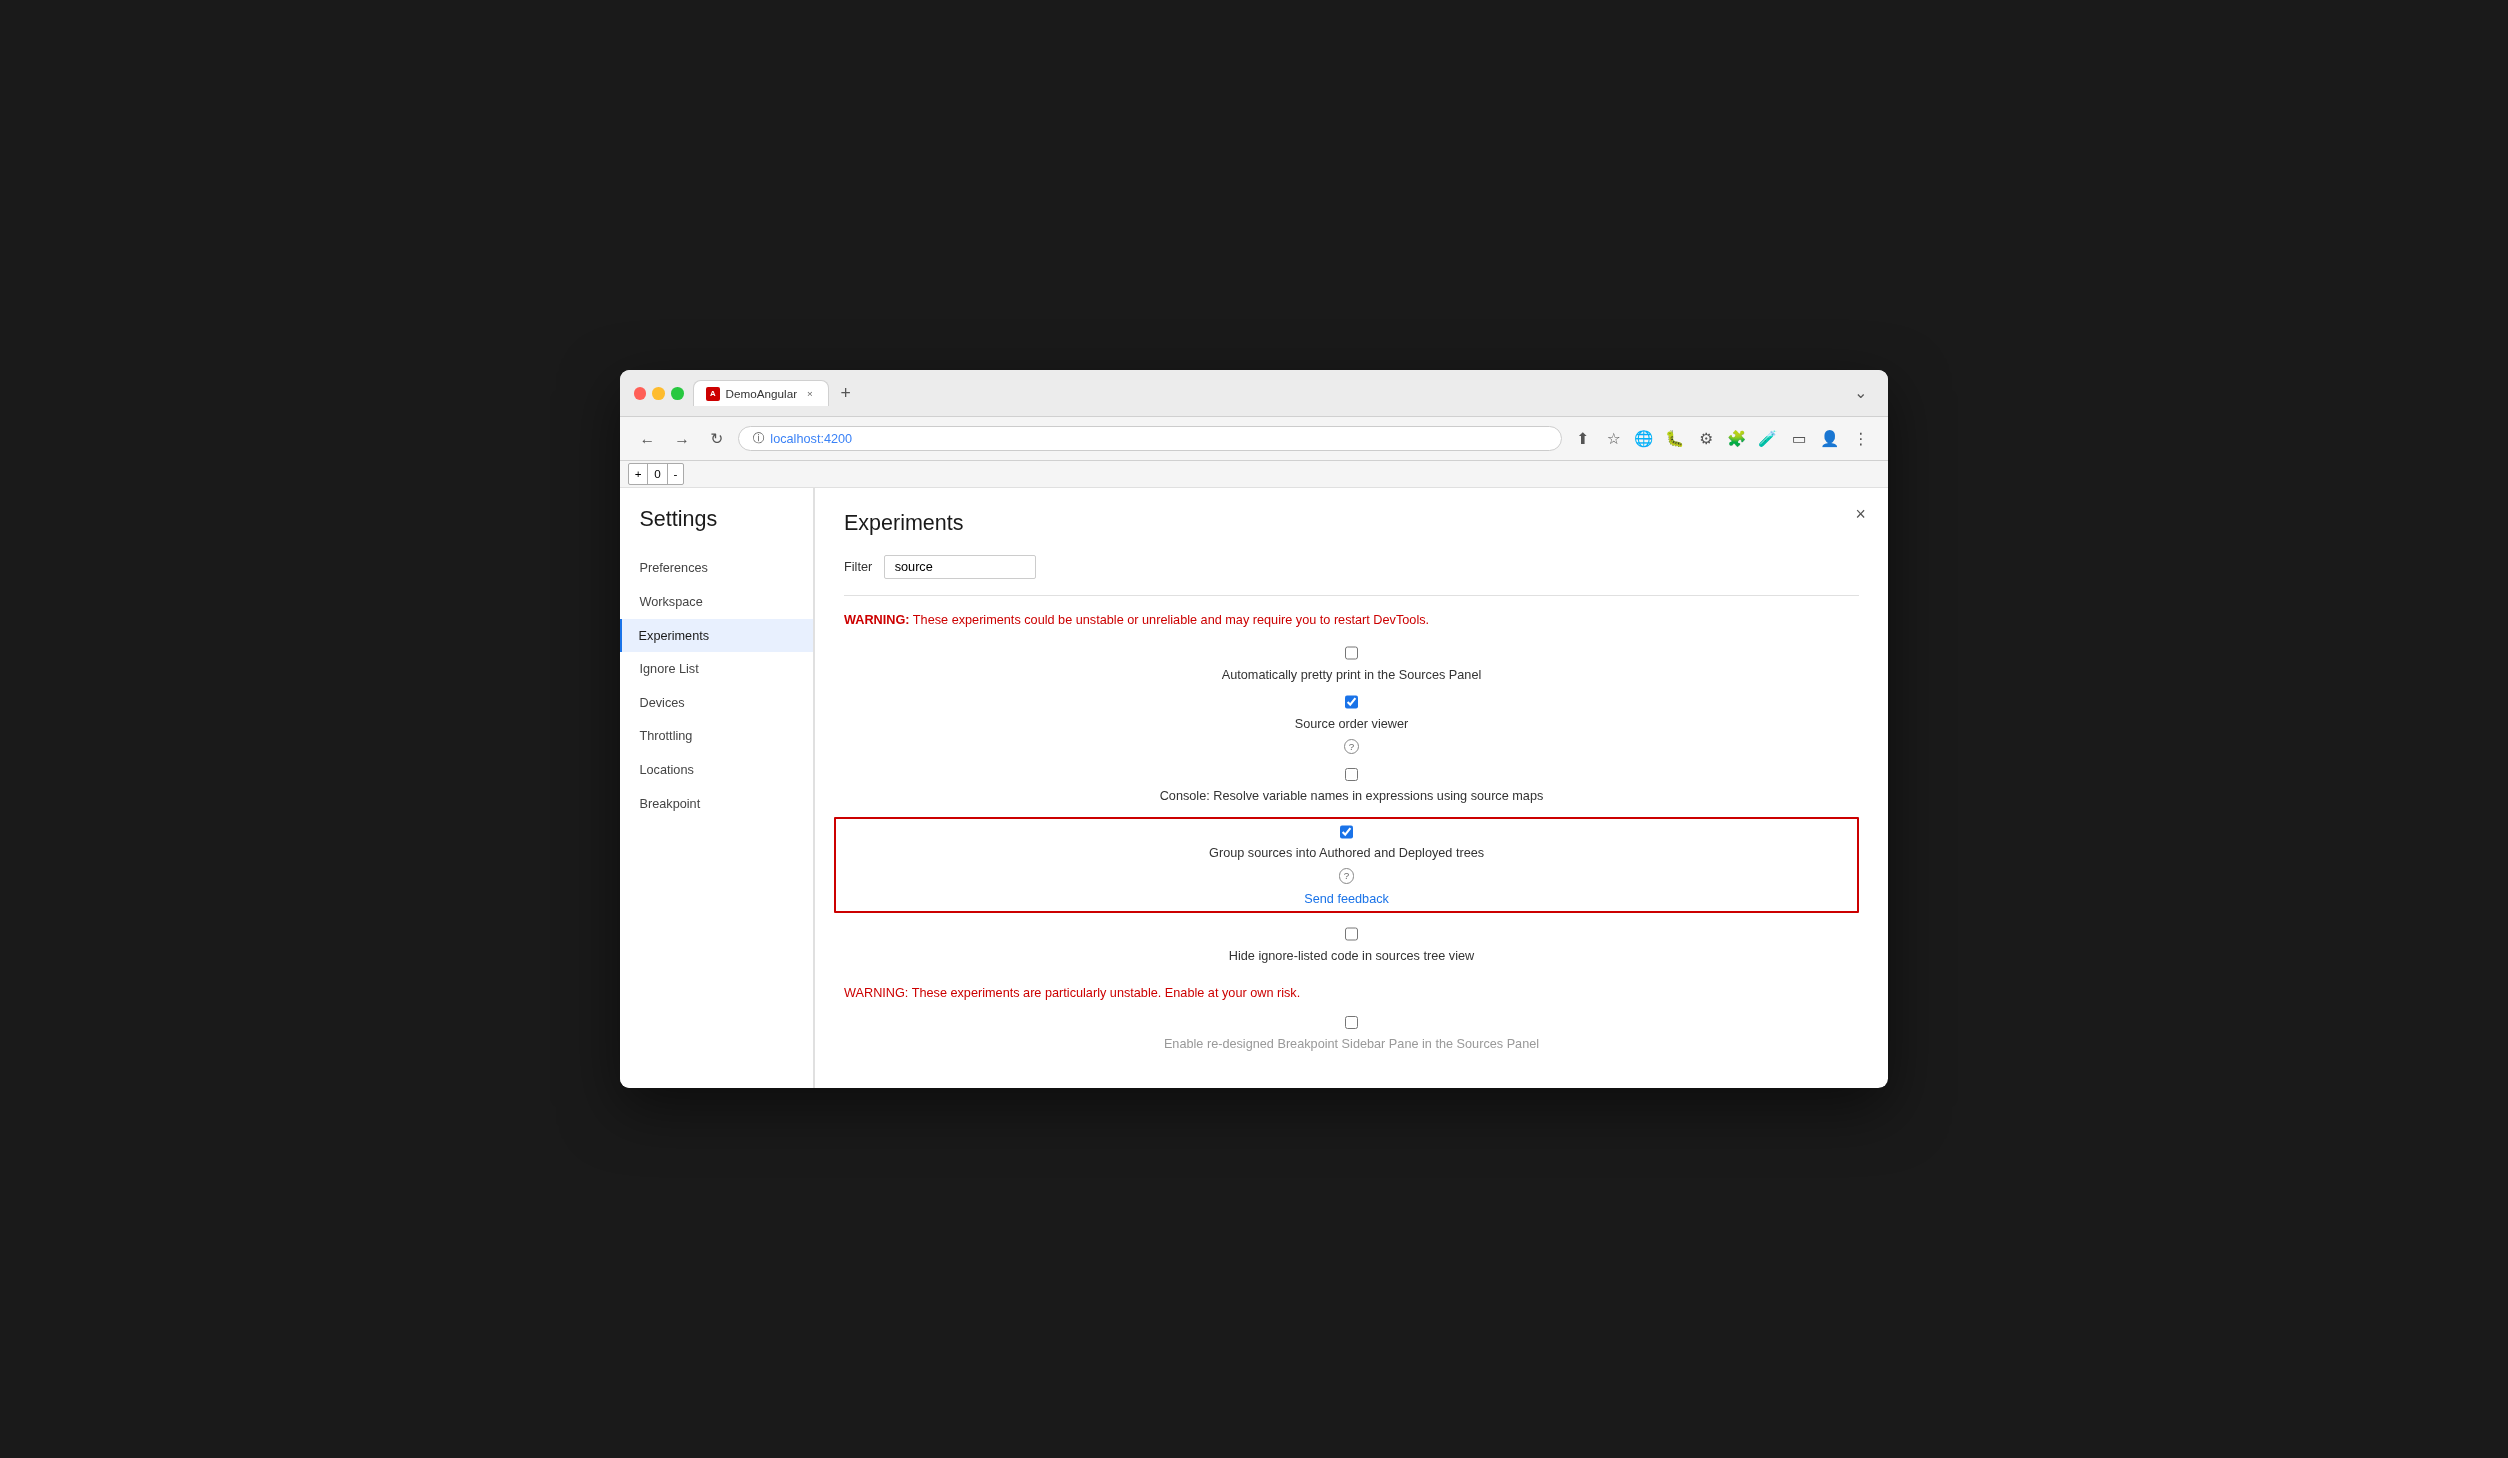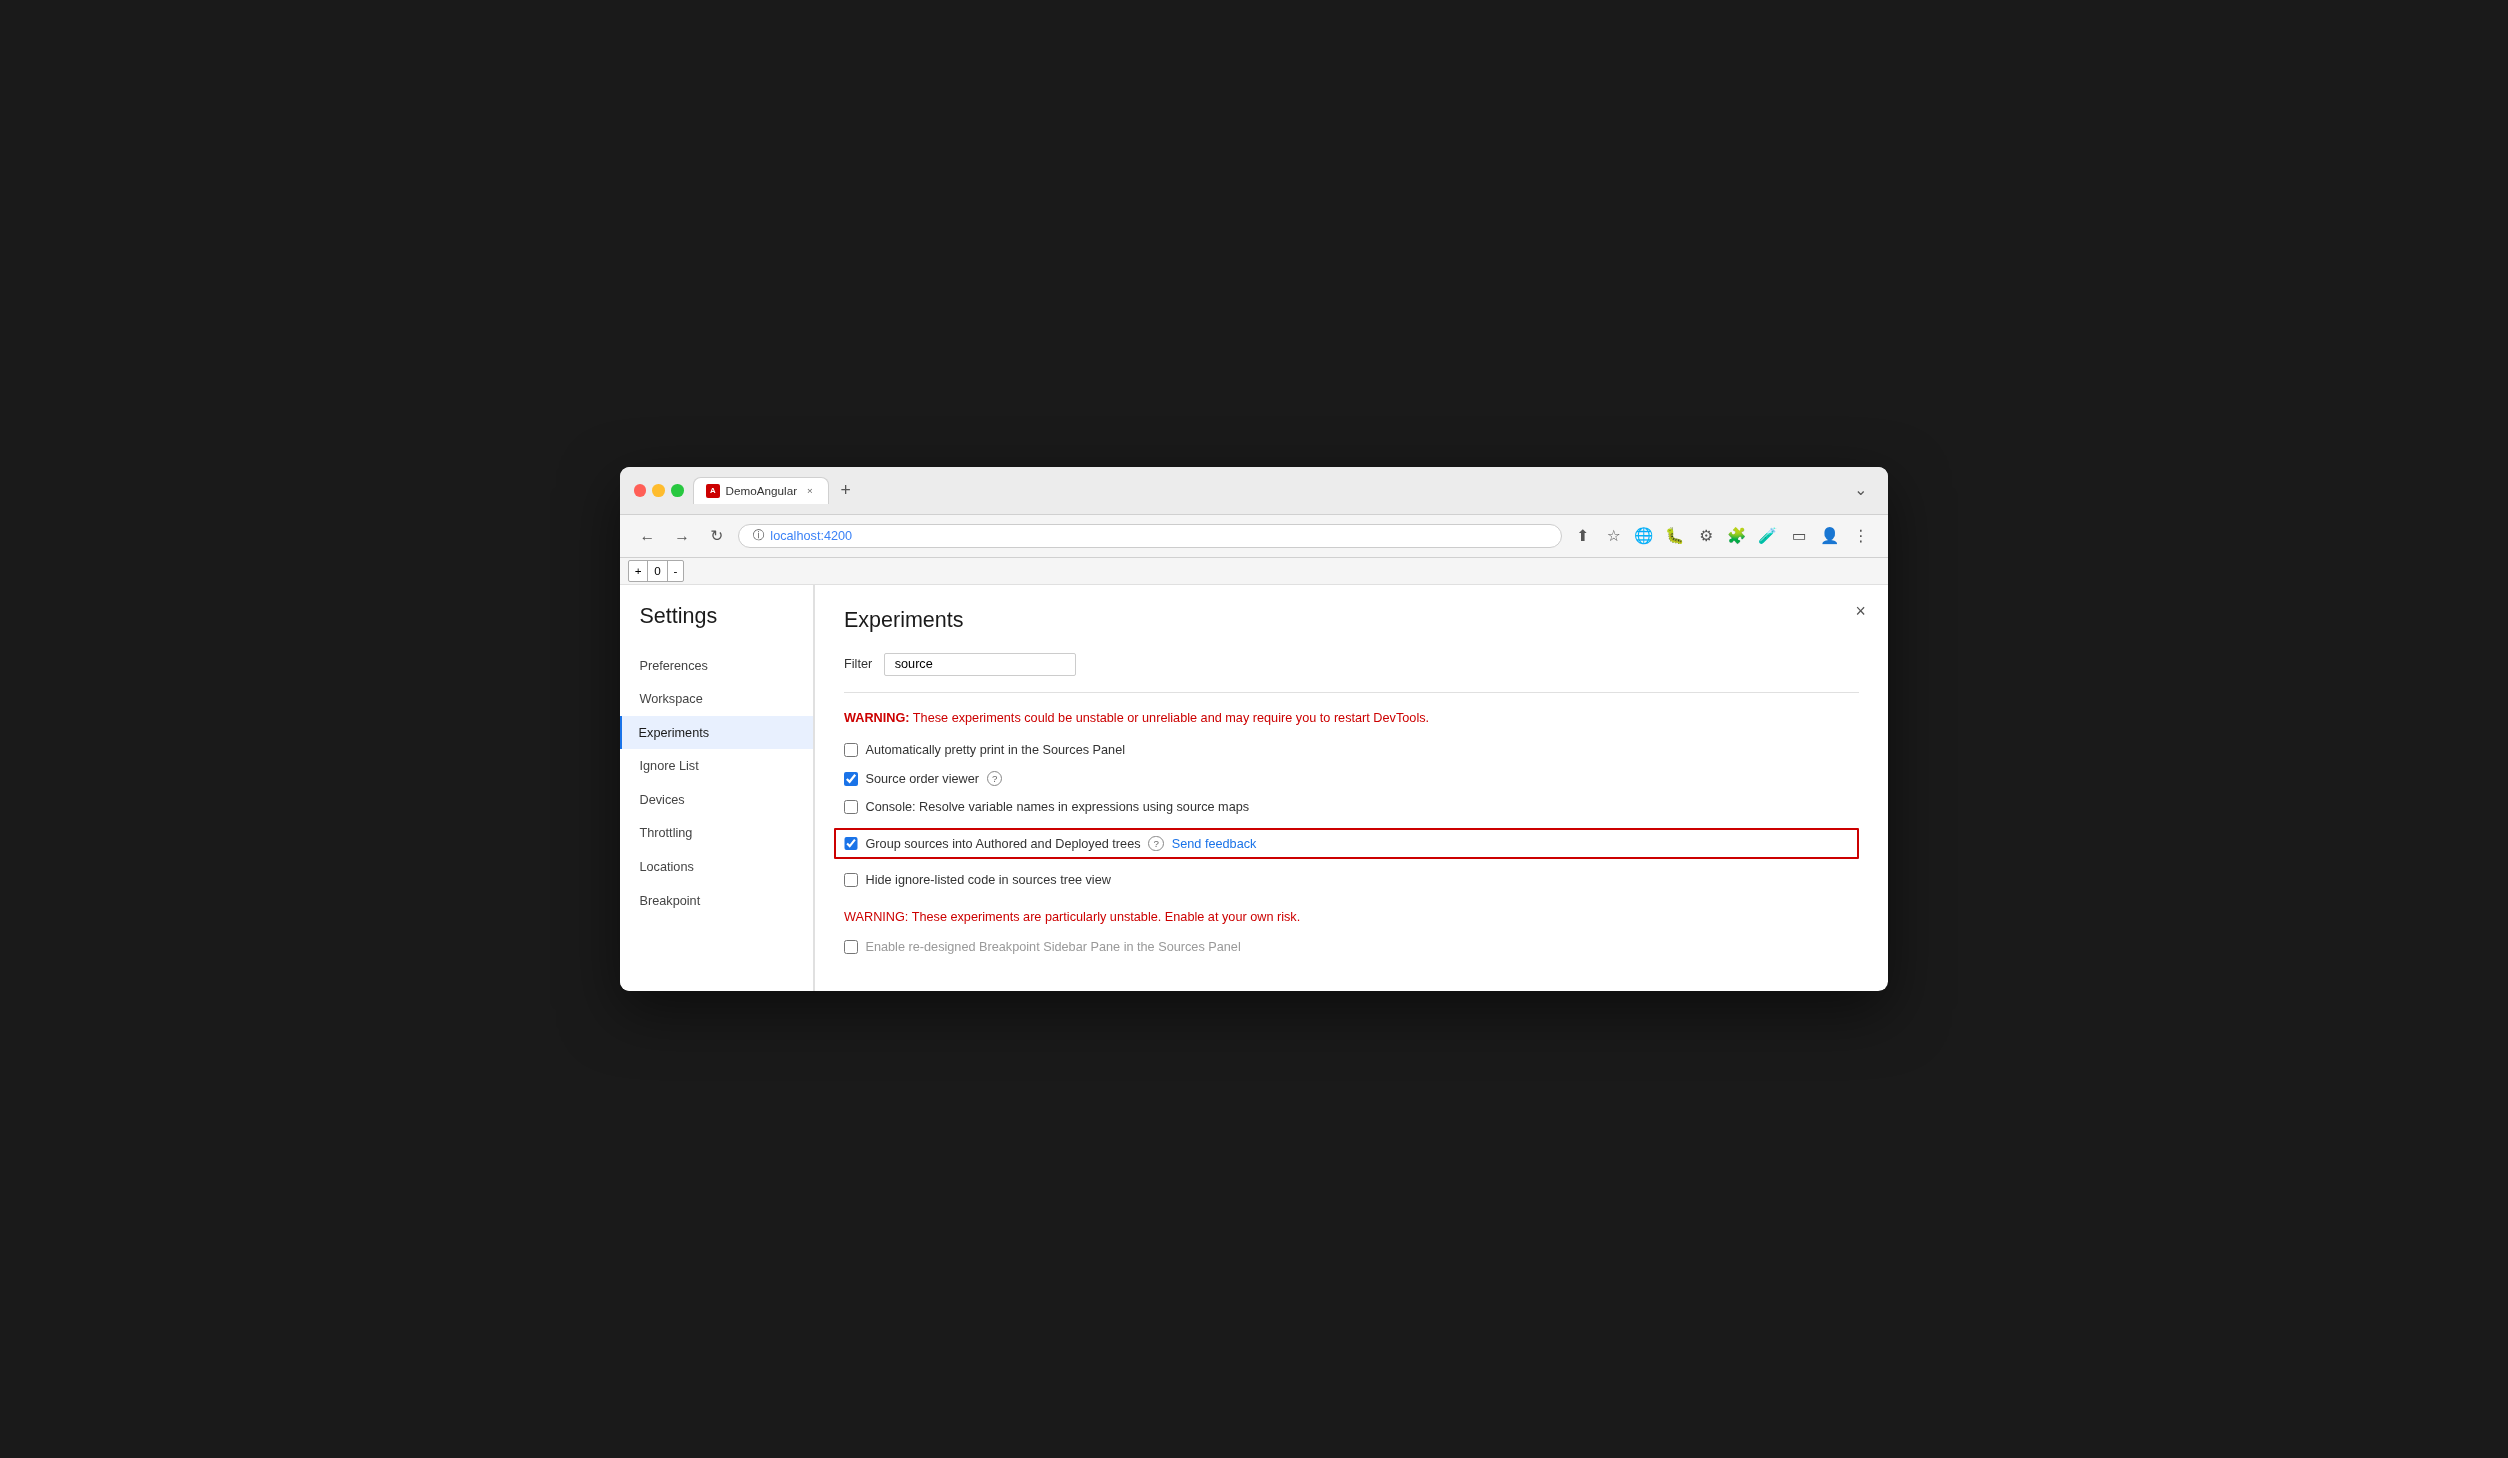--- a/index.html
+++ b/index.html
@@ -274,21 +274,21 @@
     .filter-label {
       font-size: 12.7px;
       color: #333;
     }
 
     .filter-input {
       border: 1px solid #ccc;
       border-radius: 2px;
       padding: 3.9px 9.8px;
       font-size: 12.7px;
-      width: 192px;
+      width: 152px;
       outline: none;
     }
 
     .divider {
       border: none;
       border-top: 1px solid #e0e0e0;
       margin: 15.6px 0;
     }
 
     .warning-text {
@@ -300,20 +300,21 @@
 
     .warning-text span.warning-label {
       font-weight: 600;
     }
 
     .experiment-item {
       display: flex;
       align-items: center;
       gap: 7.8px;
       margin-bottom: 13.7px;
+      flex-direction: column;
     }
 
     .experiment-item.highlighted {
       border: 2px solid #c00;
       border-radius: 1px;
       padding: 5.9px 7.8px;
       margin-left: -9.8px;
     }
 
     .experiment-checkbox {

